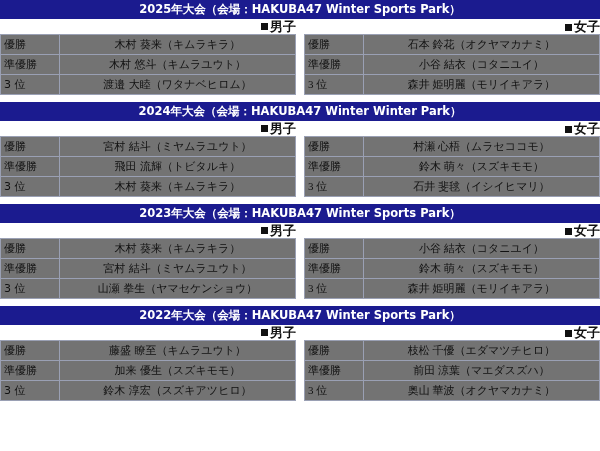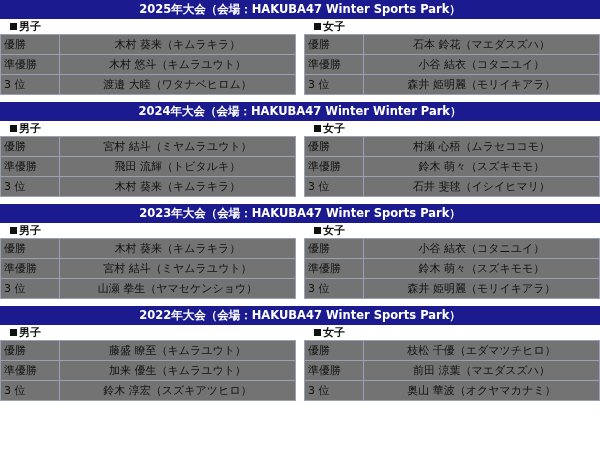--- a/index.html
+++ b/index.html
@@ -47,29 +47,31 @@
   .division {
     width: 50%;
     box-sizing: border-box;
     padding: 0;
   }
   .division.left {
     padding-right: 4px;
   }
   .division.right {
     padding-left: 4px;
+    font-family: Liberation Serif, serif;
   }
   .division-label {
-    font-size: 11px;
+    font-size: 13px;
     font-weight: bold;
     color: #111111;
     line-height: 15px;
     height: 15px;
     padding-left: 10px;
     white-space: nowrap;
+    text-align: right;
   }
   .division-label .sq {
     display: inline-block;
     width: 7px;
     height: 7px;
     background: #111111;
     margin-right: 2px;
     vertical-align: middle;
     position: relative;
     top: -1px;
@@ -128,21 +130,21 @@
           </tr>
         </tbody>
           </table>
       </div>
       <div class="division right">
         <div class="division-label"><span class="sq"></span><span>女子</span></div>
         <table class="results">
           <tbody>
               <tr>
             <td class="rank">優勝</td>
-            <td class="name">石本 鈴花（マエダスズハ）</td>
+            <td class="name">石本 鈴花（オクヤマカナミ）</td>
           </tr>
           <tr>
             <td class="rank">準優勝</td>
             <td class="name">小谷 結衣（コタニユイ）</td>
           </tr>
           <tr>
             <td class="rank">3 位</td>
             <td class="name">森井 姫明麗（モリイキアラ）</td>
           </tr>
         </tbody>
@@ -251,21 +253,21 @@
       <div class="division left">
         <div class="division-label"><span class="sq"></span><span>男子</span></div>
         <table class="results">
           <tbody>
               <tr>
             <td class="rank">優勝</td>
             <td class="name">藤盛 瞭至（キムラユウト）</td>
           </tr>
           <tr>
             <td class="rank">準優勝</td>
-            <td class="name">加来 優生（キムラユウト）</td>
+            <td class="name">加来 優生（スズキモモ）</td>
           </tr>
           <tr>
             <td class="rank">3 位</td>
             <td class="name">鈴木 淳宏（スズキアツヒロ）</td>
           </tr>
         </tbody>
           </table>
       </div>
       <div class="division right">
         <div class="division-label"><span class="sq"></span><span>女子</span></div>

